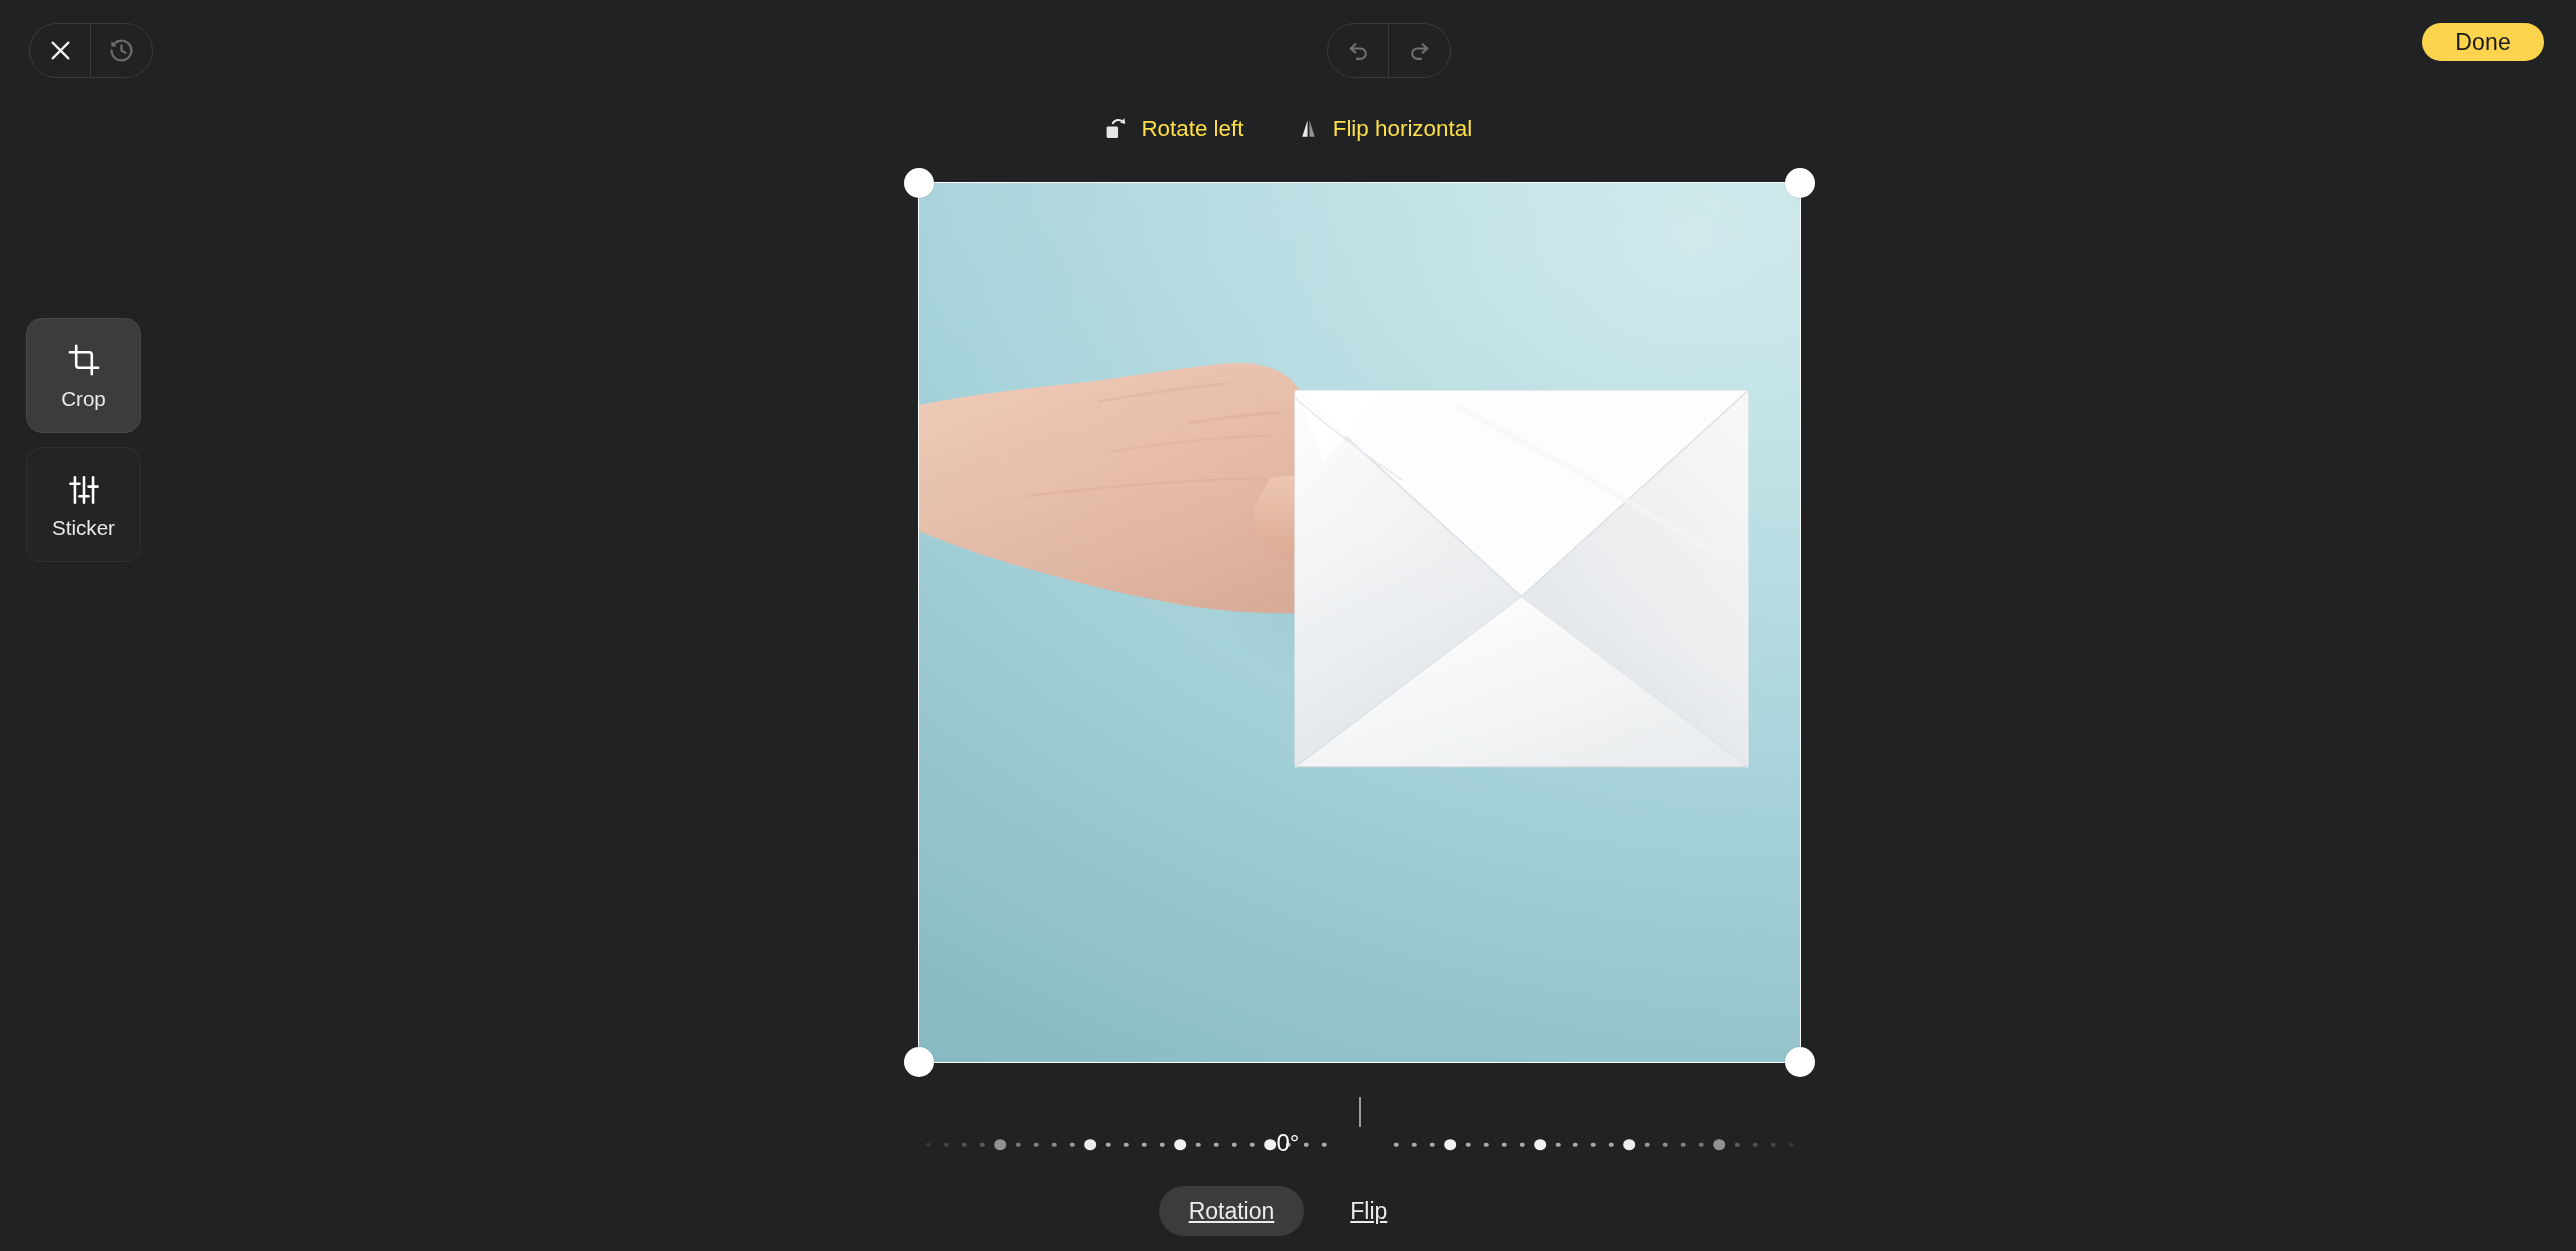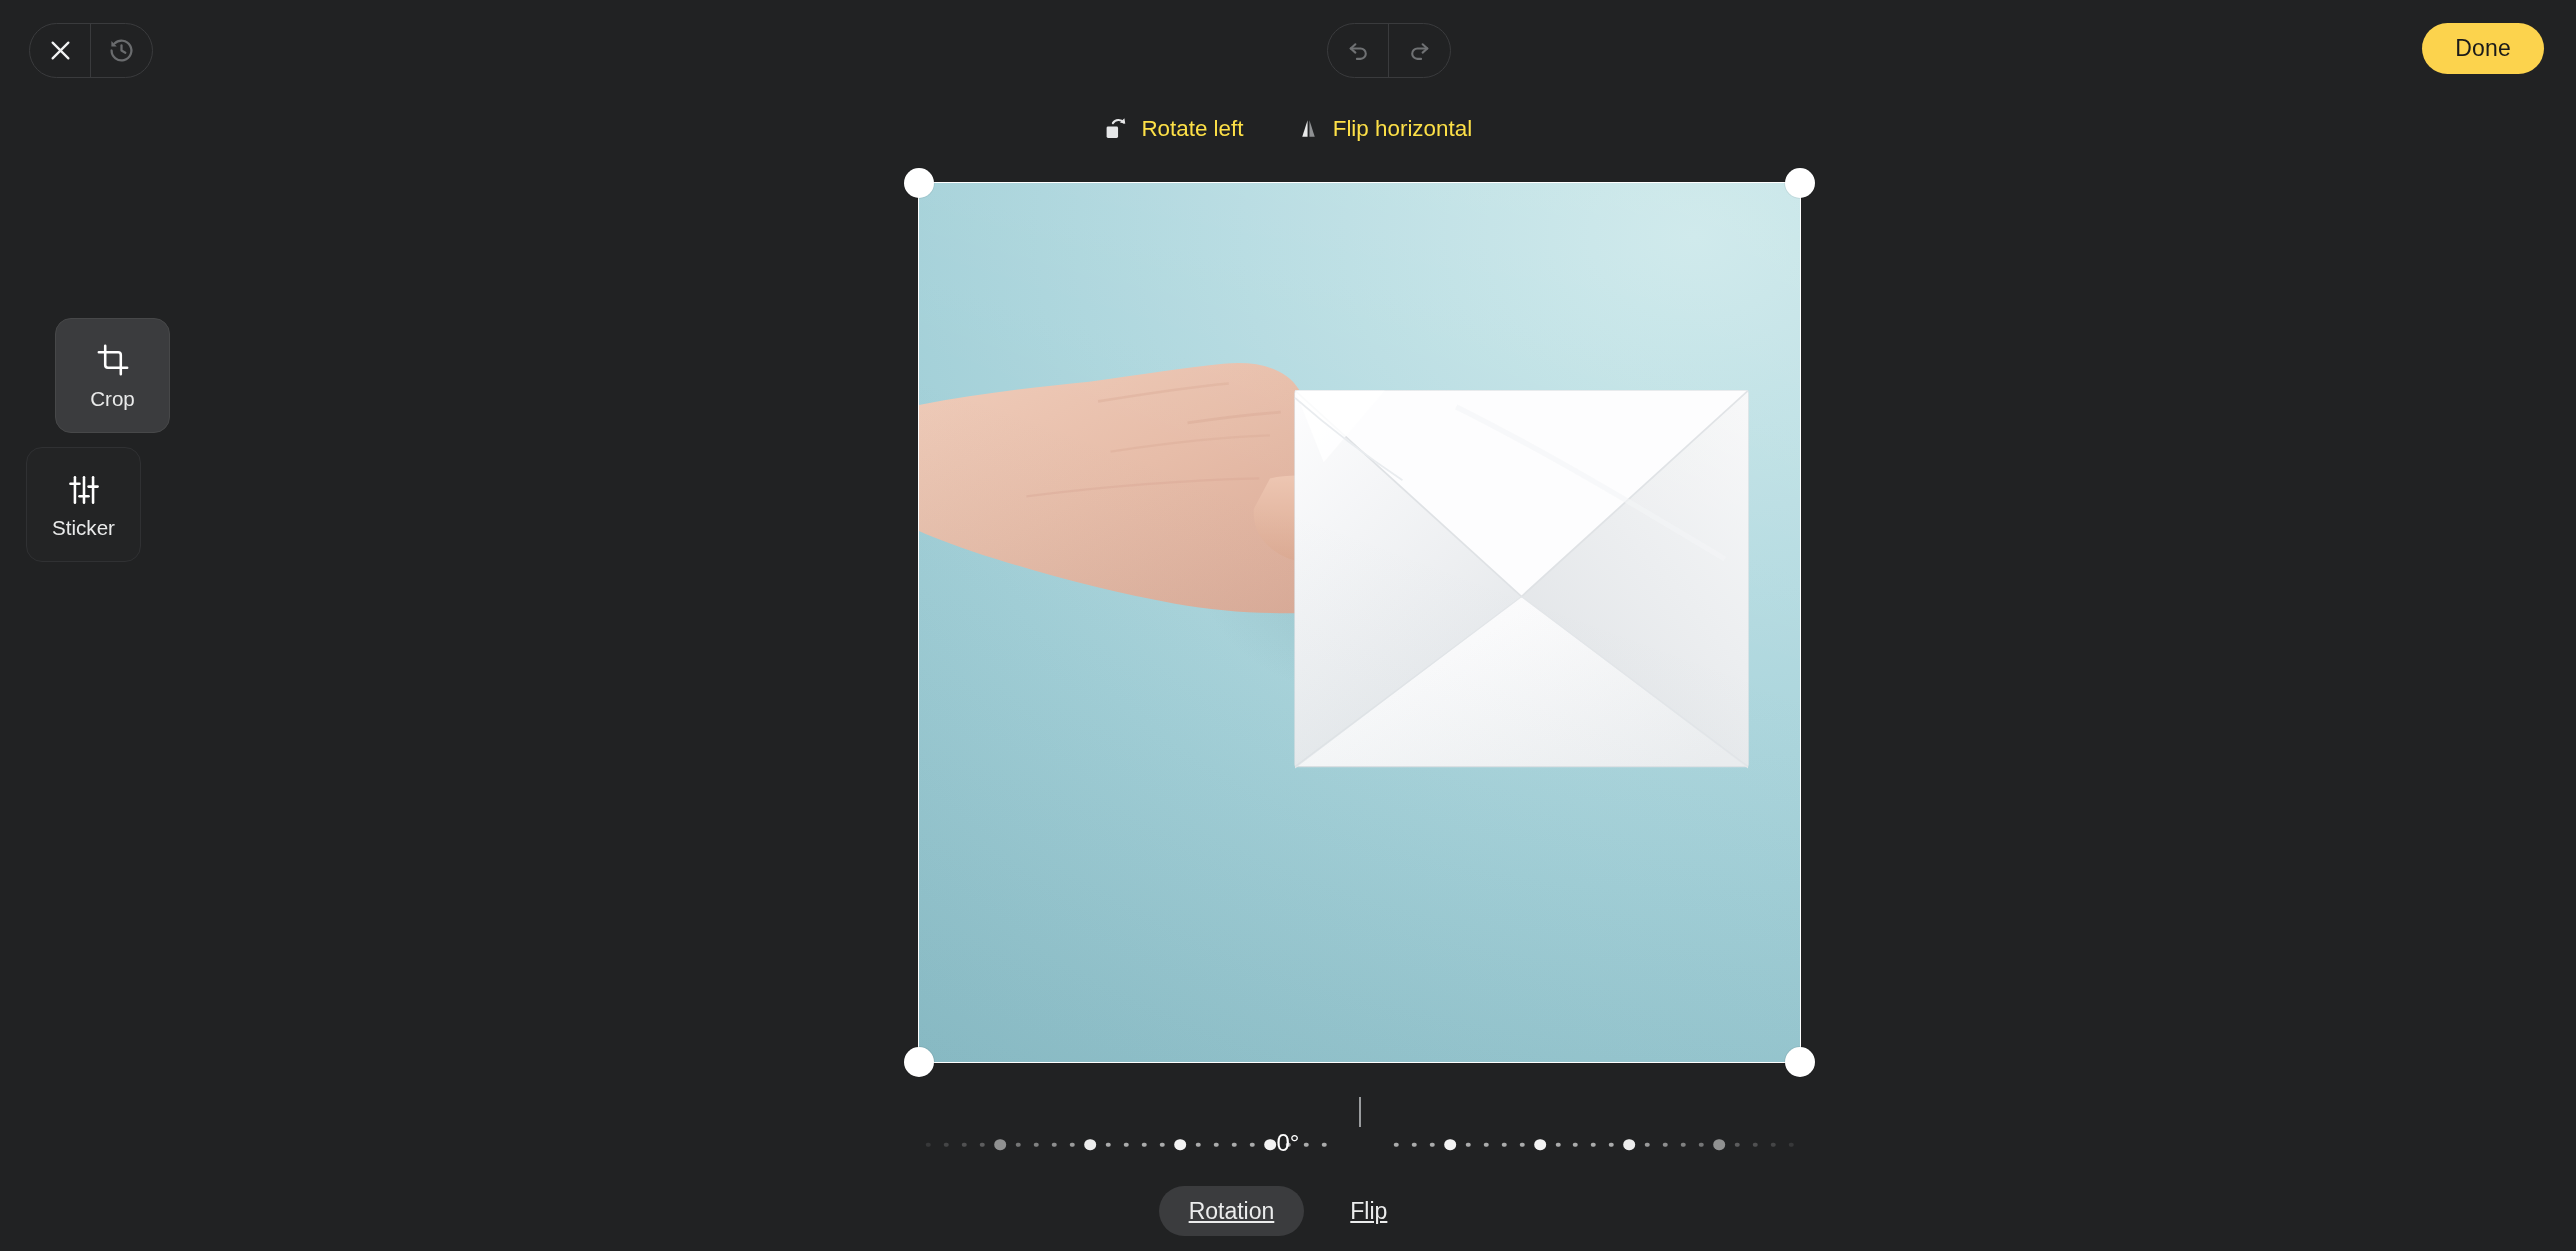--- a/index.html
+++ b/index.html
@@ -34,21 +34,21 @@
   }
   .ur-btn {
     width:61px; display:flex; align-items:center; justify-content:center;
     cursor:pointer;
   }
   .ur-btn.first { border-right:0.9px solid #3a3b3d; }
 
   
   .done-btn {
     position:absolute; right:32px; top:23px;
-    height:51px; padding:0 33px;
+    height:38px; padding:0 33px;
     background:#FCD34D; color:#1a1a1a;
     border:none; border-radius:28px;
     font-size:23px; font-family:"Liberation Sans", sans-serif;
     font-weight:400; letter-spacing:0.2px;
     display:flex; align-items:center; justify-content:center;
     cursor:pointer;
   }
 
   
   .transform-bar {
@@ -69,21 +69,21 @@
   }
   .tool {
     width:115px; height:115px;
     border-radius:16px;
     border:0.9px solid #303133;
     background:#232425;
     display:flex; flex-direction:column;
     align-items:center; justify-content:center; gap:9.8px;
     cursor:pointer;
   }
-  .tool.active { background:#3b3c3e; border-color:#474849;margin-left:29px; }
+  .tool.active { background:#3b3c3e; border-color:#474849; }
   .tool .ticon { height:38px; display:flex; align-items:center; justify-content:center; }
   .tool .tlabel { color:#e9eaea; font-size:20.6px; line-height:1; }
 
   
   .crop-frame {
     position:absolute;
     left:919px; top:183px;
     width:881px; height:879px;
     outline:1.8px solid #ffffff;
     outline-offset:-0.9px;

